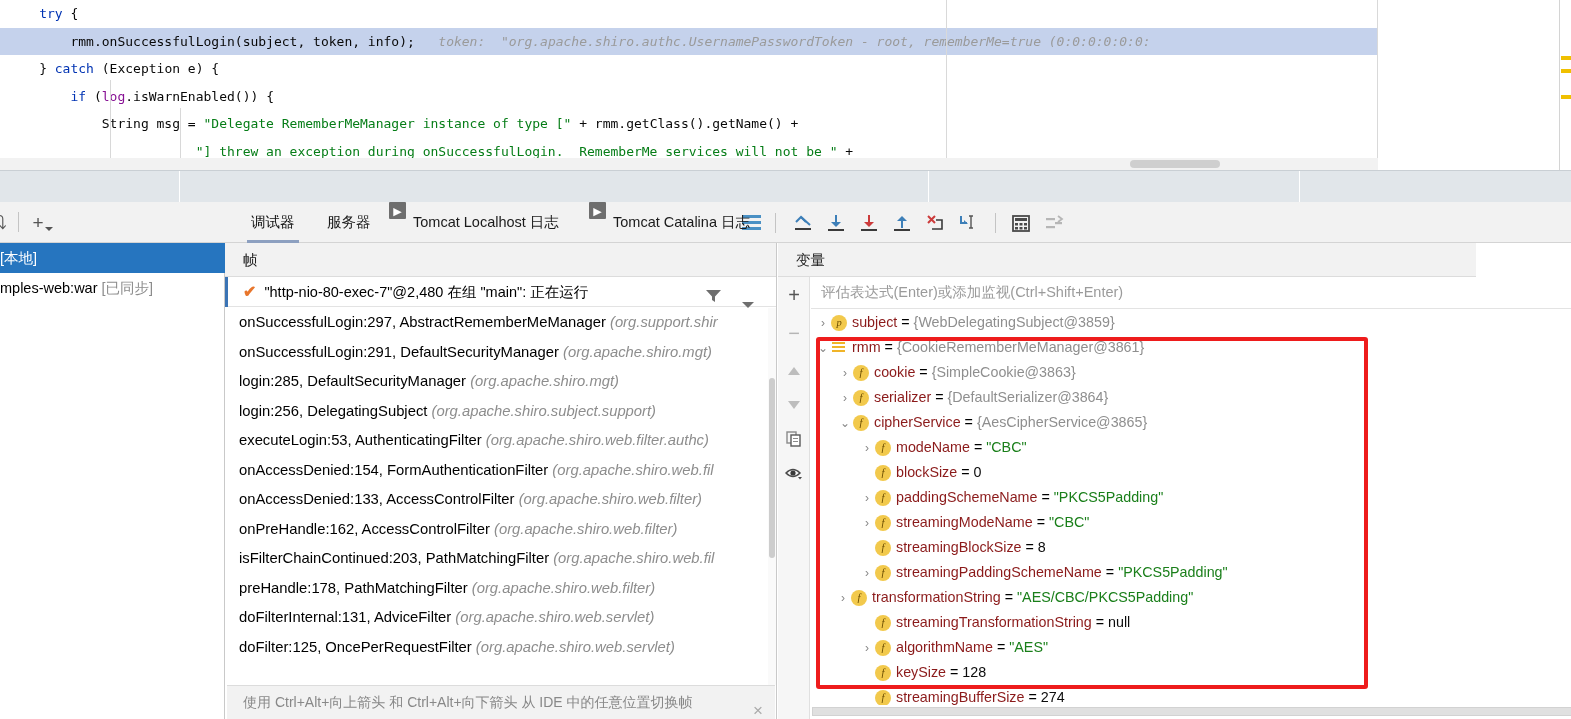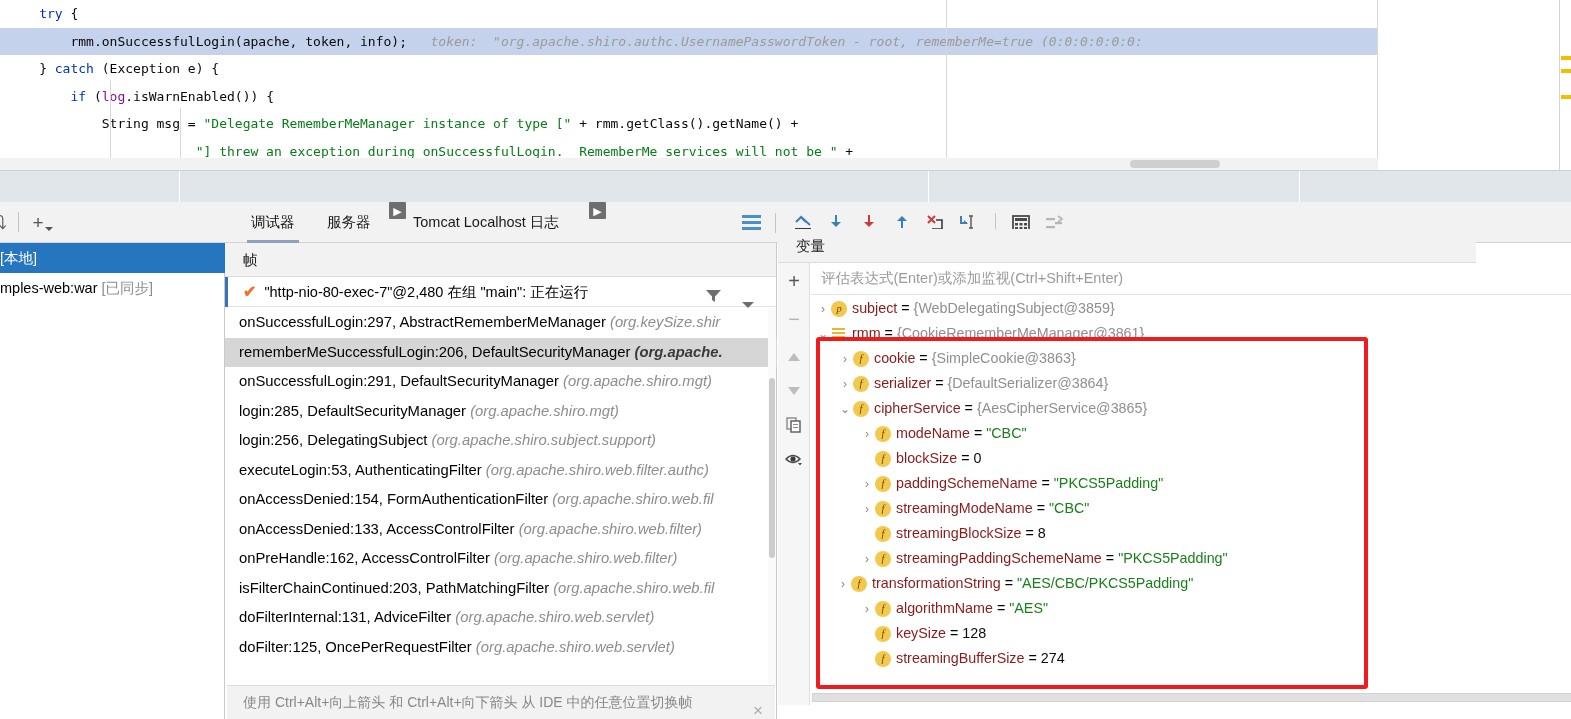--- a/index.html
+++ b/index.html
@@ -137,21 +137,21 @@
   .tb-icon {
     position: absolute; top: 11px; width: 22px; height: 21px;
   }
 
   
   .frames-pane {
     position: absolute; left: 0; top: 41px; width: 552px; height: 476px;
     background: #ffffff; border-right: 1px solid #c9c9c9;
   }
   .vars-pane {
-    position: absolute; left: 553px; top: 27px; width: 698px; height: 476px;
+    position: absolute; left: 553px; top: 41px; width: 698px; height: 476px;
     background: #ffffff;
   }
   .pane-header {
     height: 34px; line-height: 34px; font-size: 14.5px; color: #1a1a1a;
     padding-left: 18px; background: #f2f2f2; border-bottom: 1px solid #dcdcdc;
   }
   .thread-row {
     position: relative; height: 30px; line-height: 30px; font-size: 14.5px;
     padding-left: 18px; color: #000; white-space: nowrap;
     border-bottom: 1px solid #e3e3e3;
@@ -258,21 +258,21 @@
   }
 </style>
 </head>
 <body>
 
 <div id="root">
 
   <div class="editor">
     <div class="code-area" id="code-area">
         <div class="code-line" style="top: 0px;"><span>     </span><span class="tok-kw">try</span><span class="tok-plain"> {</span></div>
-        <div class="code-line hl" style="top: 27.5px;"><span>         </span><span class="tok-plain">rmm.onSuccessfulLogin(apache, token, info);</span><span class="tok-hint">   token:  "org.apache.shiro.authc.UsernamePasswordToken - root, rememberMe=true (0:0:0:0:0:0:</span></div>
+        <div class="code-line hl" style="top: 27.5px;"><span>         </span><span class="tok-plain">rmm.onSuccessfulLogin(subject, token, info);</span><span class="tok-hint">   token:  "org.apache.shiro.authc.UsernamePasswordToken - root, rememberMe=true (0:0:0:0:0:0:</span></div>
         <div class="code-line" style="top: 55px;"><span>     </span><span class="tok-plain">} </span><span class="tok-kw">catch</span><span class="tok-plain"> (Exception e) {</span></div>
         <div class="code-line" style="top: 82.5px;"><span>         </span><span class="tok-kw">if</span><span class="tok-plain"> (</span><span class="tok-fld">log</span><span class="tok-plain">.isWarnEnabled()) {</span></div>
         <div class="code-line" style="top: 110px;"><span>             </span><span class="tok-plain">String msg = </span><span class="tok-str">"Delegate RememberMeManager instance of type ["</span><span class="tok-plain"> + rmm.getClass().getName() +</span></div>
         <div class="code-line" style="top: 137.5px;"><span>                         </span><span class="tok-str">"] threw an exception during onSuccessfulLogin.  RememberMe services will not be "</span><span class="tok-plain"> +</span></div>
         <div class="code-line" style="top: 165px;"><span>                         </span><span class="tok-str">"performed for account ["</span><span class="tok-plain"> + info + </span><span class="tok-str">"] ."</span><span class="tok-plain">;</span></div>
       </div>
 
     <div class="indent-guide" style="left:110px; top:80px; height:85px;"></div>
     <div class="indent-guide" style="left:180px; top:108px; height:57px;"></div>
 
@@ -389,20 +389,21 @@
         </div>
         <div class="tab" style="left: 98px;">
           <span>服务器</span>
         </div>
         <div class="tab" style="left: 160px;">
           <span class="tab-run-icon">▶</span>
           <span>Tomcat Localhost 日志</span>
         </div>
         <div class="tab" style="left: 360px;">
           <span class="tab-run-icon">▶</span>
+          <span>Tomcat Catalina 日志</span>
         </div>
       </div>
 
     <div class="frames-pane">
       <div class="pane-header">帧</div>
 
       <div class="thread-row">
         <div class="thread-left-bar"></div>
         <span class="thread-check">✔</span><span>"http-nio-80-exec-7"@2,480 在组 "main": 正在运行</span>
         <span class="filter-icon">
@@ -411,30 +412,30 @@
             </svg>
         </span>
         <span class="caret-icon">
           <svg width="12" height="8" viewBox="0 0 12 8">
               <path d="M0 1 L6 7 L12 1 Z" fill="#6e6e6e"></path>
             </svg>
         </span>
       </div>
 
       <div class="frame-list" id="frame-list">
-          <div class="frame-row"><span class="mth">onSuccessfulLogin:297, AbstractRememberMeManager </span><span class="pkg">(org.keySize.shir</span></div>
-          <div class="frame-row sel"><span class="mth">rememberMeSuccessfulLogin:206, DefaultSecurityManager </span><span class="pkg">(org.apache.</span></div>
+          <div class="frame-row"><span class="mth">onSuccessfulLogin:297, AbstractRememberMeManager </span><span class="pkg">(org.support.shir</span></div>
           <div class="frame-row"><span class="mth">onSuccessfulLogin:291, DefaultSecurityManager </span><span class="pkg">(org.apache.shiro.mgt)</span></div>
           <div class="frame-row"><span class="mth">login:285, DefaultSecurityManager </span><span class="pkg">(org.apache.shiro.mgt)</span></div>
           <div class="frame-row"><span class="mth">login:256, DelegatingSubject </span><span class="pkg">(org.apache.shiro.subject.support)</span></div>
           <div class="frame-row"><span class="mth">executeLogin:53, AuthenticatingFilter </span><span class="pkg">(org.apache.shiro.web.filter.authc)</span></div>
           <div class="frame-row"><span class="mth">onAccessDenied:154, FormAuthenticationFilter </span><span class="pkg">(org.apache.shiro.web.fil</span></div>
           <div class="frame-row"><span class="mth">onAccessDenied:133, AccessControlFilter </span><span class="pkg">(org.apache.shiro.web.filter)</span></div>
           <div class="frame-row"><span class="mth">onPreHandle:162, AccessControlFilter </span><span class="pkg">(org.apache.shiro.web.filter)</span></div>
           <div class="frame-row"><span class="mth">isFilterChainContinued:203, PathMatchingFilter </span><span class="pkg">(org.apache.shiro.web.fil</span></div>
+          <div class="frame-row"><span class="mth">preHandle:178, PathMatchingFilter </span><span class="pkg">(org.apache.shiro.web.filter)</span></div>
           <div class="frame-row"><span class="mth">doFilterInternal:131, AdviceFilter </span><span class="pkg">(org.apache.shiro.web.servlet)</span></div>
           <div class="frame-row"><span class="mth">doFilter:125, OncePerRequestFilter </span><span class="pkg">(org.apache.shiro.web.servlet)</span></div>
         </div>
       <div class="frames-scroll-track">
         <div class="frames-scroll-thumb"></div>
       </div>
 
       <div class="hint-bar">
         <span>使用 Ctrl+Alt+向上箭头 和 Ctrl+Alt+向下箭头 从 IDE 中的任意位置切换帧</span>
         <span class="hint-close">×</span>
@@ -482,20 +483,21 @@
           <div class="var-row" style="padding-left: 26px;"><span class="var-arrow">›</span><span class="var-badge">f</span><span class="var-name">cookie</span><span class="var-eq"> = </span><span class="var-obj">{SimpleCookie@3863}</span></div>
           <div class="var-row" style="padding-left: 26px;"><span class="var-arrow">›</span><span class="var-badge">f</span><span class="var-name">serializer</span><span class="var-eq"> = </span><span class="var-obj">{DefaultSerializer@3864}</span></div>
           <div class="var-row" style="padding-left: 26px;"><span class="var-arrow">⌄</span><span class="var-badge">f</span><span class="var-name">cipherService</span><span class="var-eq"> = </span><span class="var-obj">{AesCipherService@3865}</span></div>
           <div class="var-row" style="padding-left: 48px;"><span class="var-arrow">›</span><span class="var-badge">f</span><span class="var-name">modeName</span><span class="var-eq"> = </span><span class="var-str">"CBC"</span></div>
           <div class="var-row" style="padding-left: 48px;"><span class="var-arrow"></span><span class="var-badge">f</span><span class="var-name">blockSize</span><span class="var-eq"> = </span><span class="var-num">0</span></div>
           <div class="var-row" style="padding-left: 48px;"><span class="var-arrow">›</span><span class="var-badge">f</span><span class="var-name">paddingSchemeName</span><span class="var-eq"> = </span><span class="var-str">"PKCS5Padding"</span></div>
           <div class="var-row" style="padding-left: 48px;"><span class="var-arrow">›</span><span class="var-badge">f</span><span class="var-name">streamingModeName</span><span class="var-eq"> = </span><span class="var-str">"CBC"</span></div>
           <div class="var-row" style="padding-left: 48px;"><span class="var-arrow"></span><span class="var-badge">f</span><span class="var-name">streamingBlockSize</span><span class="var-eq"> = </span><span class="var-num">8</span></div>
           <div class="var-row" style="padding-left: 48px;"><span class="var-arrow">›</span><span class="var-badge">f</span><span class="var-name">streamingPaddingSchemeName</span><span class="var-eq"> = </span><span class="var-str">"PKCS5Padding"</span></div>
           <div class="var-row" style="padding-left: 24px;"><span class="var-arrow">›</span><span class="var-badge">f</span><span class="var-name">transformationString</span><span class="var-eq"> = </span><span class="var-str">"AES/CBC/PKCS5Padding"</span></div>
+          <div class="var-row" style="padding-left: 48px;"><span class="var-arrow"></span><span class="var-badge">f</span><span class="var-name">streamingTransformationString</span><span class="var-eq"> = </span><span class="var-null">null</span></div>
           <div class="var-row" style="padding-left: 48px;"><span class="var-arrow">›</span><span class="var-badge">f</span><span class="var-name">algorithmName</span><span class="var-eq"> = </span><span class="var-str">"AES"</span></div>
           <div class="var-row" style="padding-left: 48px;"><span class="var-arrow"></span><span class="var-badge">f</span><span class="var-name">keySize</span><span class="var-eq"> = </span><span class="var-num">128</span></div>
           <div class="var-row" style="padding-left: 48px;"><span class="var-arrow"></span><span class="var-badge">f</span><span class="var-name">streamingBufferSize</span><span class="var-eq"> = </span><span class="var-num">274</span></div>
         </div>
 
       <div class="vars-hscroll"></div>
       <div class="vars-hthumb"></div>
     </div>
   </div>
 

